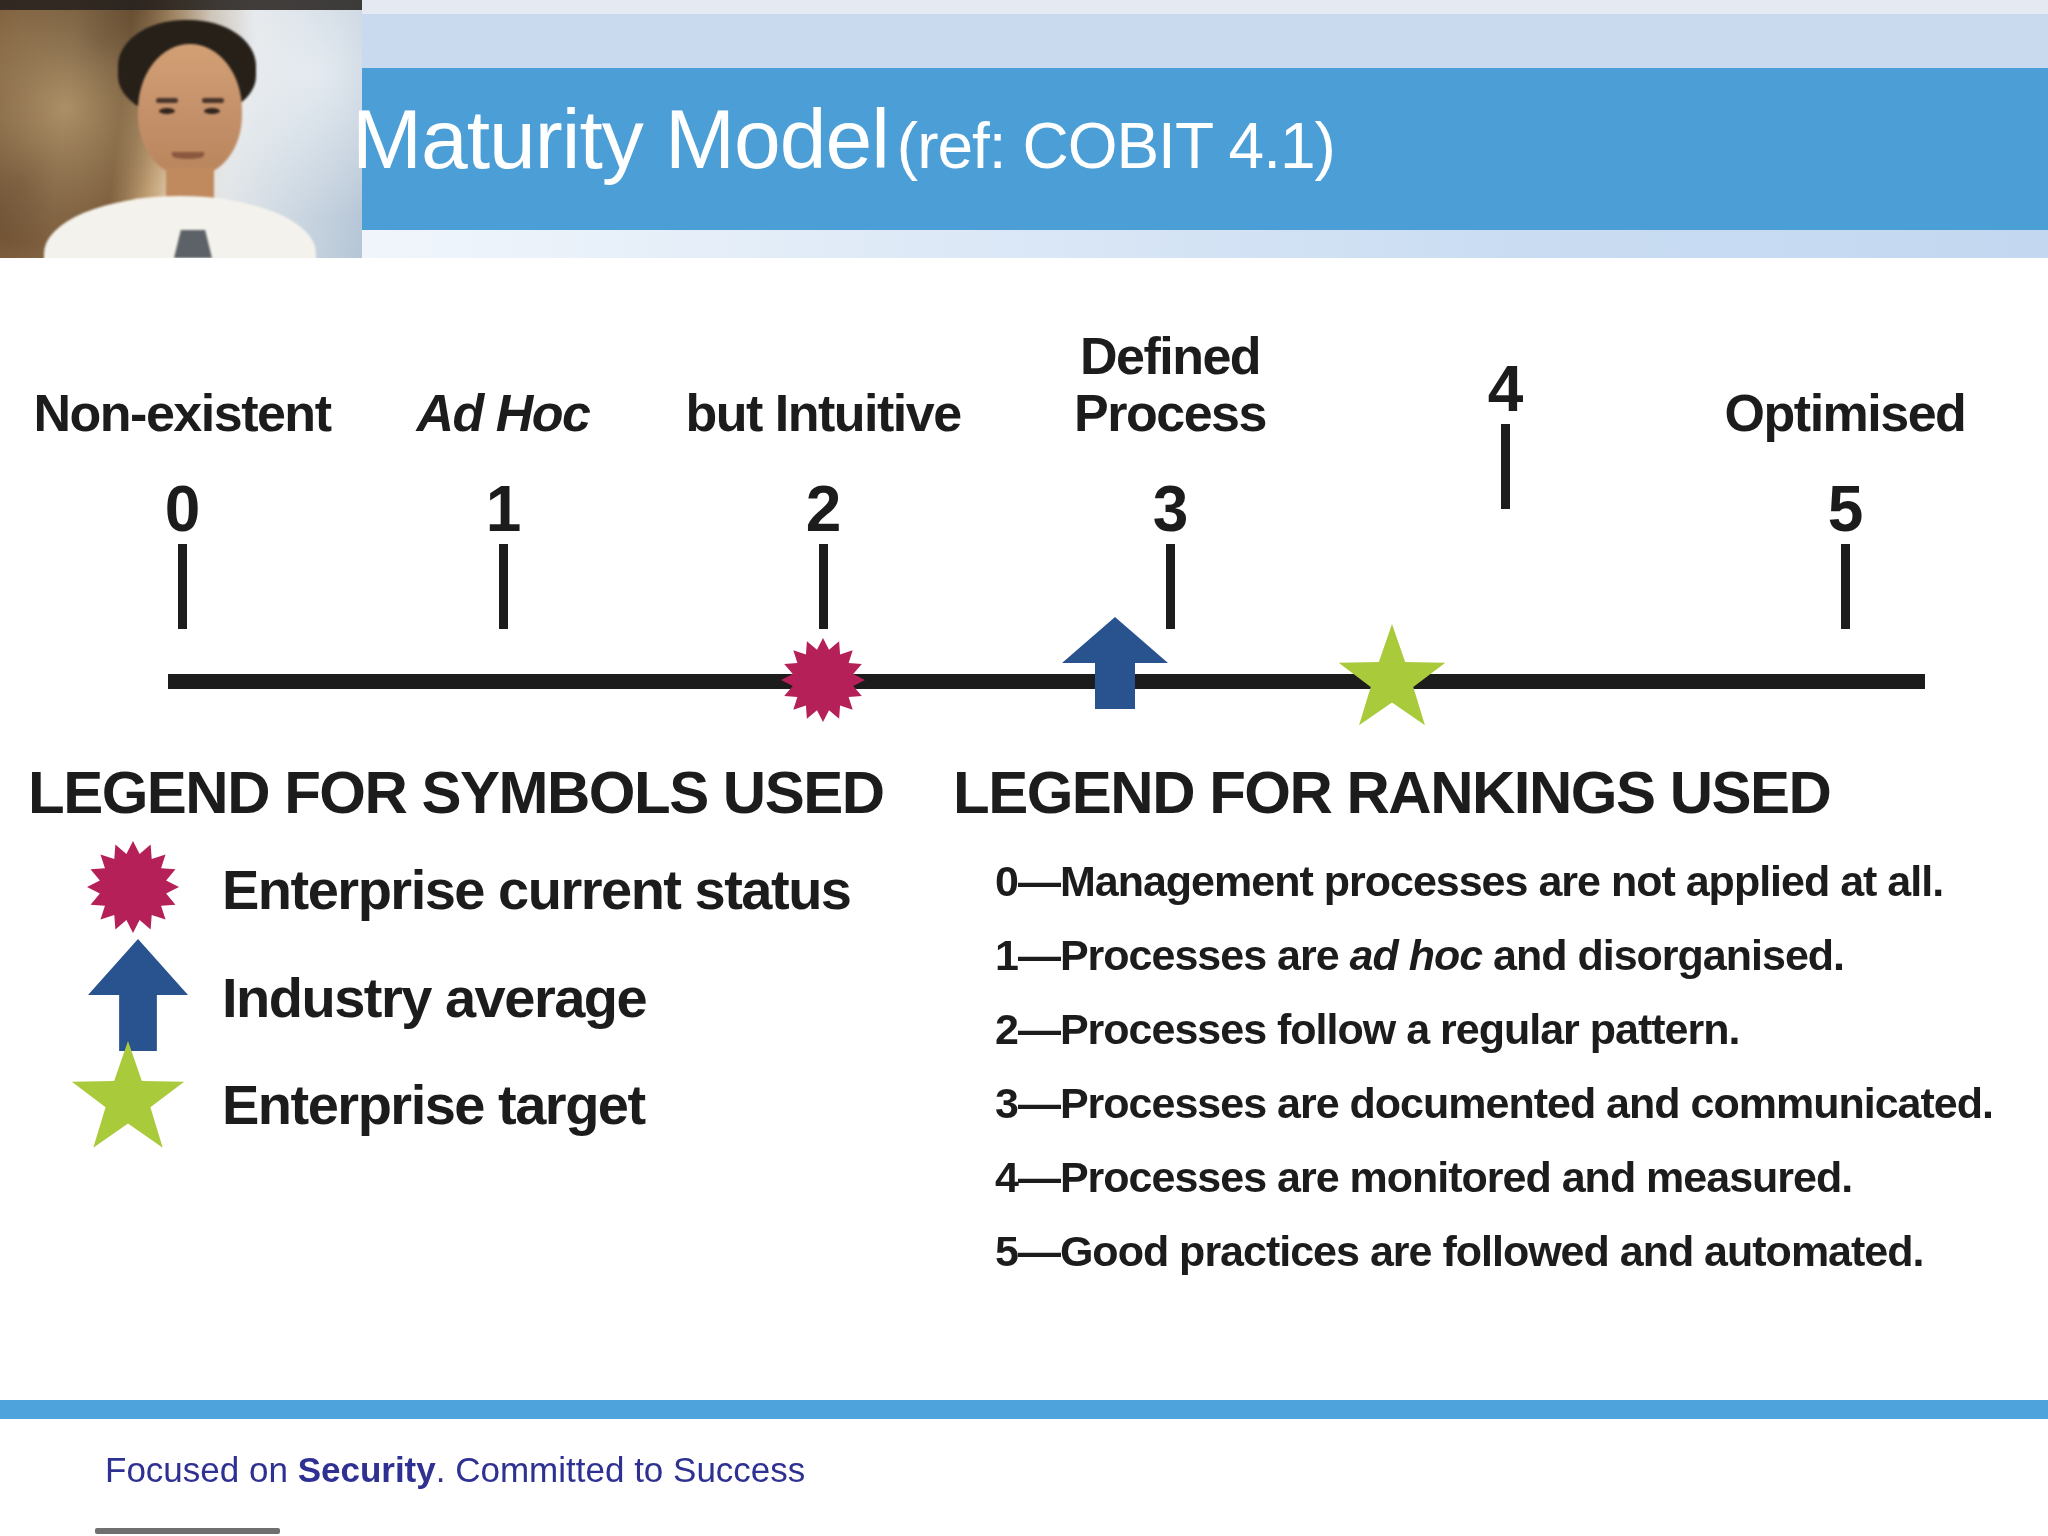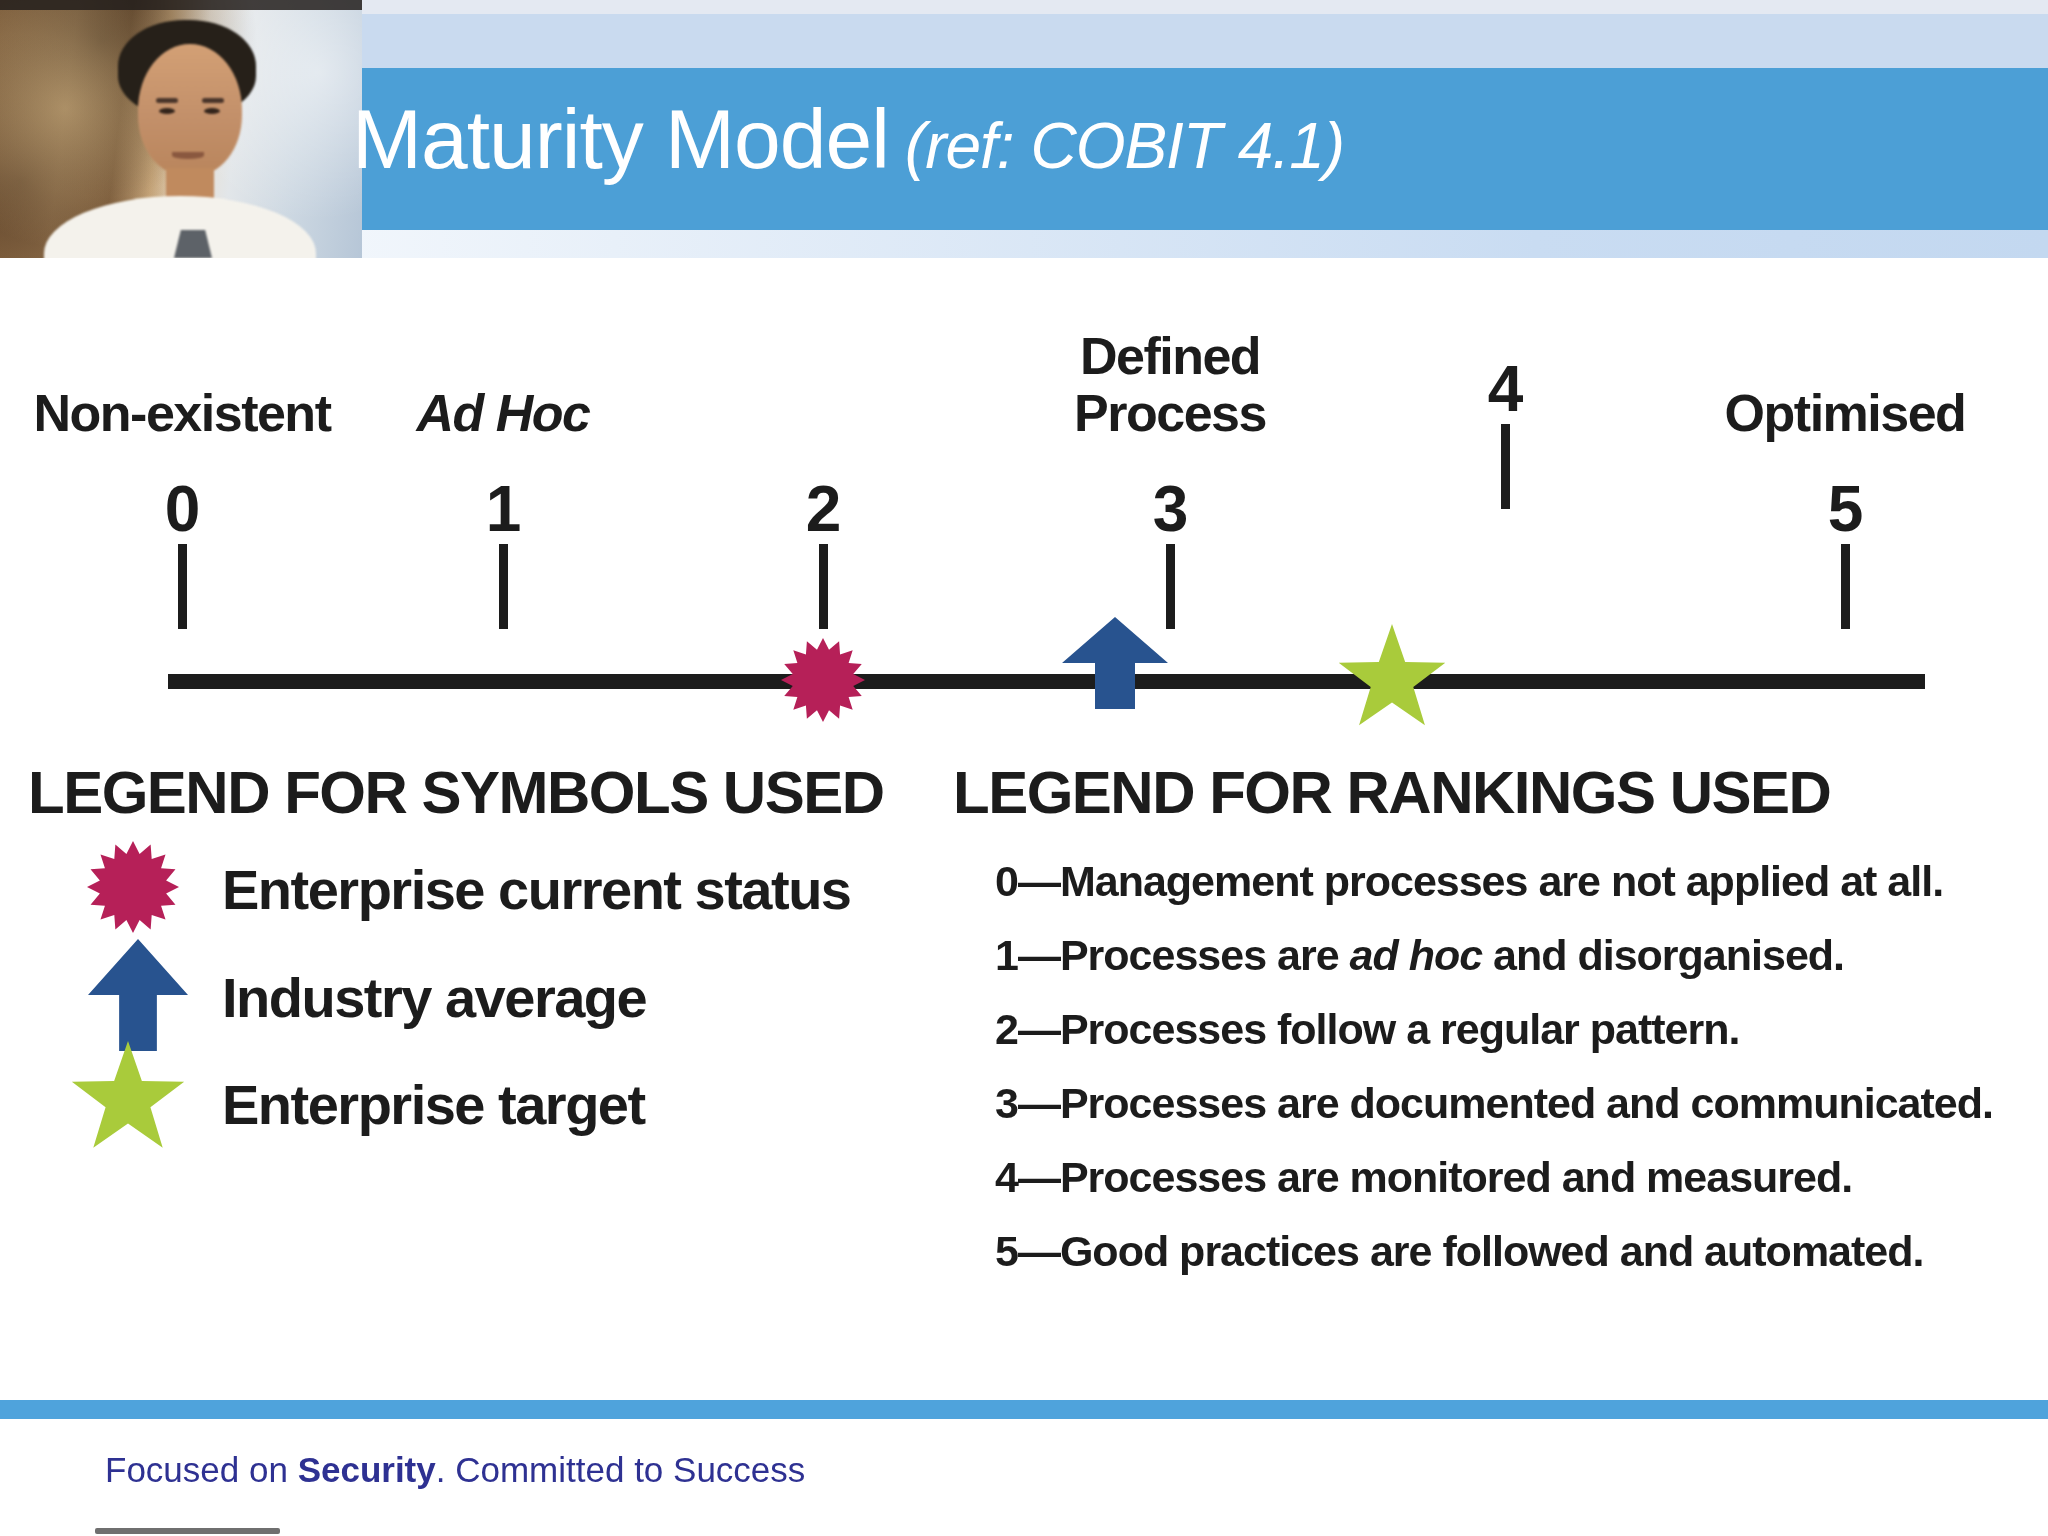--- a/index.html
+++ b/index.html
@@ -33,21 +33,21 @@
   .mouth{position:absolute;left:172px;top:152px;width:32px;height:7px;background:rgba(122,72,52,.75);border-radius:0 0 50% 50%;}
   .neck {position:absolute;left:166px;top:168px;width:48px;height:38px;background:#c08a5e;}
   .shirt{position:absolute;left:44px;top:196px;width:272px;height:64px;background:#f4f2ec;
          border-radius:50% 50% 0 0 / 90% 90% 0 0;}
   .tie  {position:absolute;left:174px;top:230px;width:38px;height:28px;background:#5d6268;
          clip-path:polygon(18% 0,82% 0,100% 100%,0 100%);}
 
   
   .title{position:absolute;left:352px;top:92px;margin:0;z-index:3;color:#ffffff;font-weight:400;white-space:nowrap;}
   .t-main{font-size:84px;line-height:94px;letter-spacing:-1px;}
-  .t-ref {font-size:64px;line-height:94px;font-style:italic;margin-left:16px;letter-spacing:-1px;}
+  .t-ref {font-size:64px;line-height:94px;margin-left:8px;letter-spacing:-1px;}
 
   
   .level{position:absolute;top:322px;width:380px;transform:translateX(-50%);text-align:center;white-space:nowrap;}
   .lbl{height:120px;display:flex;flex-direction:column;justify-content:flex-end;
        font-weight:bold;font-size:52px;line-height:57px;letter-spacing:-1.5px;}
   .lbl .it{font-style:italic;}
   .num{margin-top:36px;font-size:64px;line-height:62px;font-weight:bold;letter-spacing:-1px;}
   .tick{margin:4px auto 0;width:9px;height:85px;background:#1c1c1c;}
   .scale-line{position:absolute;left:168px;top:674px;width:1757px;height:15px;background:#1c1c1c;}
   .marker{position:absolute;}
@@ -109,20 +109,21 @@
     <div class="level" style="left:503px">
       <div class="lbl">
         <div class="it">Ad Hoc</div>
       </div>
       <div class="num">1</div>
       <div class="tick"></div>
     </div>
 
     <div class="level" style="left:823px">
       <div class="lbl">
+        <div>but Intuitive</div>
       </div>
       <div class="num">2</div>
       <div class="tick"></div>
     </div>
 
     <div class="level" style="left:1170px">
       <div class="lbl">
         <div>Defined</div>
         <div>Process</div>
       </div>

